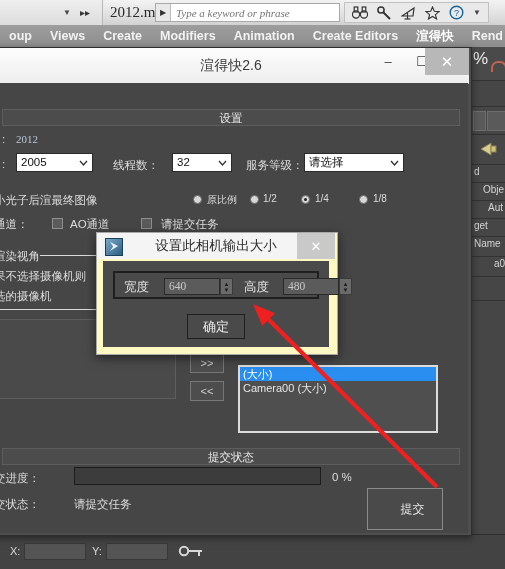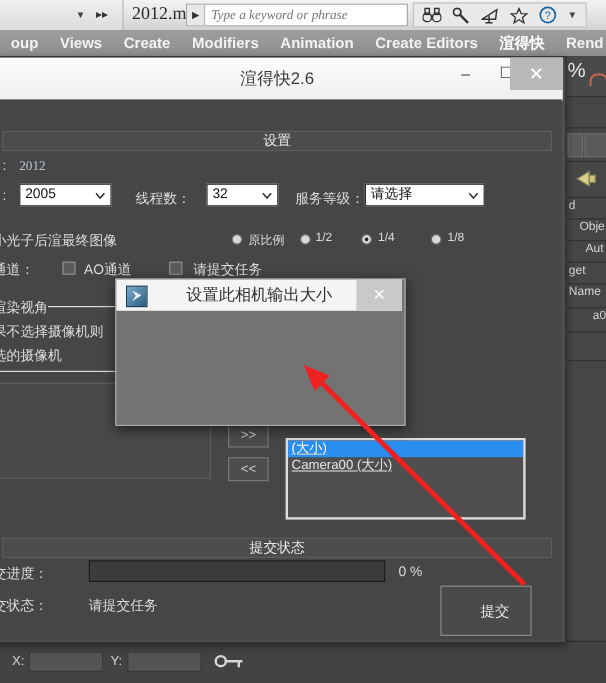--- a/index.html
+++ b/index.html
@@ -105,21 +105,21 @@
     overflow:hidden;}
   .litem{height:14px;line-height:14px;font-size:11px;color:#e6e6e6;padding-left:3px;white-space:nowrap;}
   .litem.sel{background:#2a8ef0;color:#fff;}
 
   .progbar{position:absolute;background:#3c3c3c;border:1px solid #1d1d1d;box-sizing:border-box;}
   .btn{position:absolute;background:#4a4a4a;border:1px solid #8a8a8a;box-sizing:border-box;
     color:#e6e6e6;font-size:12px;display:flex;align-items:center;justify-content:center;}
 
   
   #modal{position:absolute;left:96px;top:232px;width:240px;height:121px;
-    background:#737373;border:1px solid #a8a8a8;box-shadow:0 3px 10px rgba(0,0,0,.55);}
+    background:#fef9c3;border:1px solid #a8a8a8;box-shadow:0 3px 10px rgba(0,0,0,.55);}
   #modal-title{position:absolute;left:0;top:0;width:238px;height:26px;background:#f4f4f4;}
   #modal-icon{position:absolute;left:8px;top:5px;width:16px;height:16px;
     background:linear-gradient(135deg,#7aa8c8,#2d5f82);border:1px solid #1c3f59;}
   #modal-icon::after{content:"";position:absolute;left:4px;top:3px;width:8px;height:9px;
     background:#eaf3fa;clip-path:polygon(0 0,100% 45%,0 100%,40% 50%);}
   #modal-title .mt{position:absolute;left:0;top:0;width:238px;height:26px;line-height:26px;
     text-align:center;font-size:13.5px;color:#2d2d2d;}
   #modal-close{position:absolute;right:0;top:0;width:38px;height:26px;background:#c9c9c9;
     display:flex;align-items:center;justify-content:center;color:#fff;font-size:13px;}
   #modal-body{position:absolute;left:6px;top:28px;width:226px;height:86px;background:#4a4a4a;}
@@ -305,39 +305,56 @@
     <span class="lbl" style="left:0px;top:166px;">渲染视角</span>
     <div style="position:absolute;left:46px;top:172px;width:250px;height:1px;background:#dcdcdc;"></div>
     <span class="lbl" style="left:0px;top:186px;">果不选择摄像机则</span>
     <span class="lbl" style="left:0px;top:206px;">选的摄像机</span>
     <div style="position:absolute;left:0px;top:226px;width:285px;height:1px;background:#dcdcdc;"></div>
 
     <div class="panel" style="left:0px;top:236px;width:182px;height:80px;"></div>
     <div class="arrowbtn2" style="left:196px;top:270px;">&gt;&gt;</div>
     <div class="arrowbtn2" style="left:196px;top:298px;">&lt;&lt;</div>
 
-    <div class="listbox" style="left:244px;top:282px;width:200px;height:68px;text-decoration:underline;">
+    <div class="listbox" style="left:244px;top:282px;width:200px;height:68px;">
       <div class="litem sel">(大小)</div>
       <div class="litem">Camera00  (大小)</div>
     </div>
 
     <div class="grp-hdr" style="left:8px;top:365px;width:458px;">提交状态</div>
     <span class="lbl" style="left:0px;top:388px;">交进度：</span>
     <div class="progbar" style="left:80px;top:384px;width:247px;height:18px;"></div>
     <span class="lbl" style="left:338px;top:388px;">0 %</span>
     <span class="lbl" style="left:0px;top:414px;">交状态：</span>
     <span class="lbl" style="left:80px;top:414px;">请提交任务</span>
     <div class="btn" style="left:373px;top:405px;width:76px;height:42px;padding-left:15px;">提交</div>
   </div>
 </div>
 
 <div id="modal">
   <div id="modal-title">
     <div id="modal-icon"></div>
     <div class="mt">设置此相机输出大小</div>
     <div id="modal-close">✕</div>
   </div>
+  <div id="modal-body">
+    <div id="size-group">
+      <span class="sg-lab" style="left:9px;">宽度</span>
+      <div class="spin" style="left:49px;">640</div>
+      <div class="spinbtns" style="left:105px;">
+        <span>▲</span>
+        <span>▼</span>
+      </div>
+      <span class="sg-lab" style="left:129px;">高度</span>
+      <div class="spin" style="left:168px;">480</div>
+      <div class="spinbtns" style="left:224px;">
+        <span>▲</span>
+        <span>▼</span>
+      </div>
+    </div>
+    <div id="ok-btn">确定</div>
+  </div>
 </div>
 
 <svg id="annot" viewBox="0 0 505 569">
   <line id="annot-line" x1="437" y1="487" x2="268.59867915236856" y2="319.51390372219265" stroke="#ef2020" stroke-width="4.2"></line>
   <polygon id="annot-head" points="253,304 274.9452761296292,313.1326258871328 262.25208217510794,325.8951815572525" fill="#ef2020"></polygon>
 </svg>
 
 </body></html>

